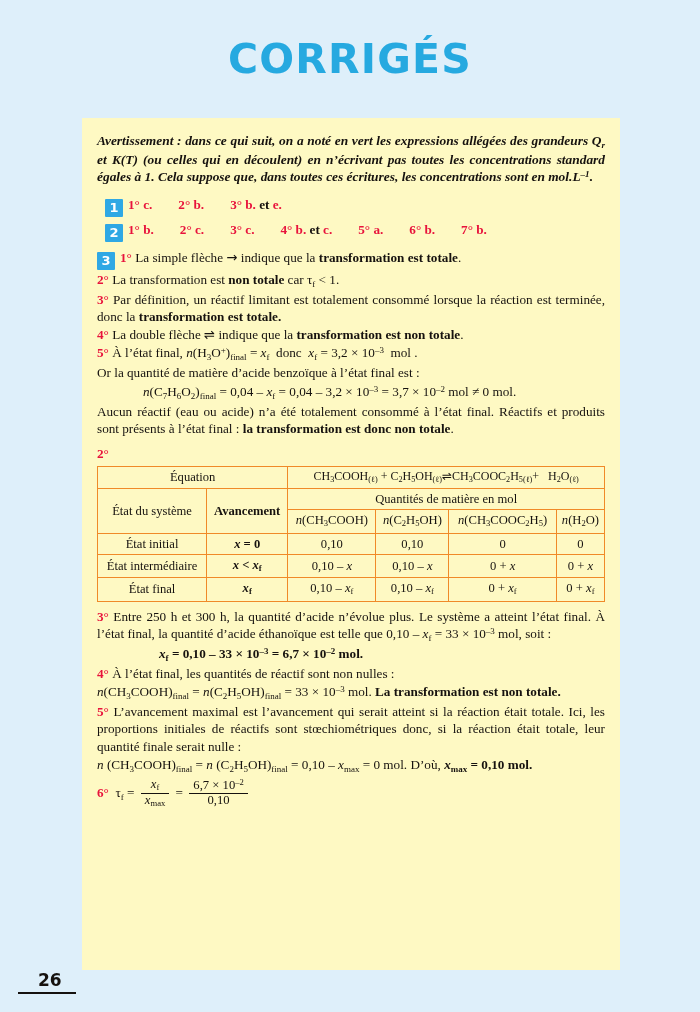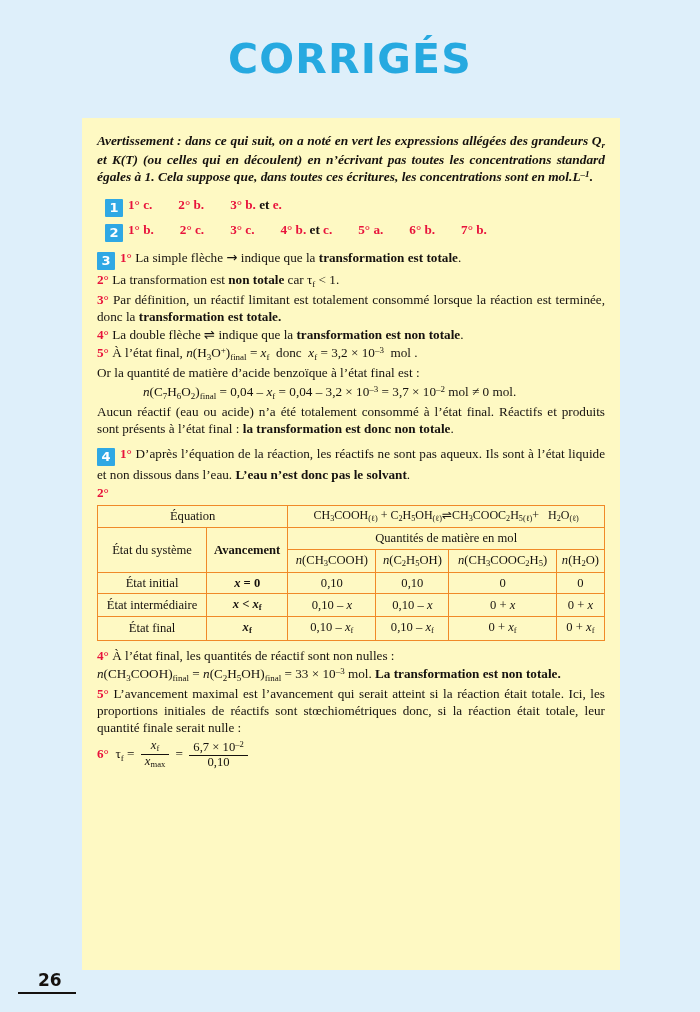--- a/index.html
+++ b/index.html
@@ -197,21 +197,20 @@
     <p class="line"><span class="qnum">5°</span> À l’état final, <i class="var">n</i>(H<sub>3</sub>O<sup>+</sup>)<sub>final</sub> = <i class="var">x</i><sub>f</sub>&nbsp; donc&nbsp; <i class="var">x</i><sub>f</sub> = 3,2 × 10<sup>–3</sup>&nbsp; mol .</p>
 
     <p class="line">Or la quantité de matière d’acide benzoïque à l’état final est :</p>
 
     <p class="line center-eq"><i class="var">n</i>(C<sub>7</sub>H<sub>6</sub>O<sub>2</sub>)<sub>final</sub> = 0,04 – <i class="var">x</i><sub>f</sub> = 0,04 – 3,2 × 10<sup>–3</sup> = 3,7 × 10<sup>–2</sup> mol ≠ 0 mol.</p>
 
     <p class="line">Aucun réactif (eau ou acide) n’a été totalement consommé à l’état final. Réactifs et produits sont présents à l’état final : <b>la transformation est donc non totale</b>.</p>
 
     <div class="rowgap"></div>
 
-    <p class="line"><span class="badge">4</span><span class="qnum">1°</span> D’après l’équation de la réaction, les réactifs ne sont pas aqueux. Ils sont à l’état liquide et non dissous dans l’eau. <b>L’eau n’est donc pas le solvant</b>.</p>
 
     <p class="line"><span class="qnum">2°</span></p>
 
     <table class="bilan">
       <tbody>
         <tr>
           <td colspan="2" class="hdr">Équation</td>
           <td colspan="4" class="equation-cell">CH<sub>3</sub>COOH<sub>(ℓ)</sub> + C<sub>2</sub>H<sub>5</sub>OH<sub>(ℓ)</sub><span class="arrow">⇌</span>CH<sub>3</sub>COOC<sub>2</sub>H<sub>5(ℓ)</sub>+&nbsp;&nbsp; H<sub>2</sub>O<sub>(ℓ)</sub></td>
         </tr>
         <tr>
@@ -245,28 +244,31 @@
           <td>État final</td>
           <td class="bold"><i class="var">x</i><sub>f</sub></td>
           <td>0,10 – <i class="var">x</i><sub>f</sub></td>
           <td>0,10 – <i class="var">x</i><sub>f</sub></td>
           <td>0 + <i class="var">x</i><sub>f</sub></td>
           <td>0 + <i class="var">x</i><sub>f</sub></td>
         </tr>
       </tbody>
     </table>
 
-
+    <p class="line"><span class="qnum">3°</span> Entre 250 h et 300 h, la quantité d’acide n’évolue plus. Le système a atteint l’état final. À l’état final, la quantité d’acide éthanoïque est telle que 0,10 – <i class="var">x</i><sub>f</sub> = 33 × 10<sup>–3</sup> mol, soit :</p>
+
+    <p class="line indent-eq bold"><i class="var">x</i><sub>f</sub> = 0,10 – 33 × 10<sup>–3</sup> = <b>6,7 × 10<sup>–2</sup> mol.</b></p>
 
     <p class="line"><span class="qnum">4°</span> À l’état final, les quantités de réactif sont non nulles :</p>
 
     <p class="line"><i class="var">n</i>(CH<sub>3</sub>COOH)<sub>final</sub> = <i class="var">n</i>(C<sub>2</sub>H<sub>5</sub>OH)<sub>final</sub> = 33 × 10<sup>–3</sup> mol. <b>La transformation est non totale.</b></p>
 
     <p class="line"><span class="qnum">5°</span> L’avancement maximal est l’avancement qui serait atteint si la réaction était totale. Ici, les proportions initiales de réactifs sont stœchiométriques donc, si la réaction était totale, leur quantité finale serait nulle :</p>
 
+    <p class="line"><i class="var">n</i> (CH<sub>3</sub>COOH)<sub>final</sub> = <i class="var">n</i> (C<sub>2</sub>H<sub>5</sub>OH)<sub>final</sub> = 0,10 – <i class="var">x</i><sub>max</sub> = 0 mol. D’où, <b><i class="var">x</i><sub>max</sub> = 0,10 mol.</b></p>
 
     <div class="smallgap"></div>
 
     <p class="line"><span class="qnum">6°</span>&nbsp; τ<sub>f</sub> =
       <span class="frac">
         <span class="num"><i class="var">x</i><sub>f</sub></span>
         <span class="den"><i class="var">x</i><sub>max</sub></span>
       </span>
       =
       <span class="frac">

